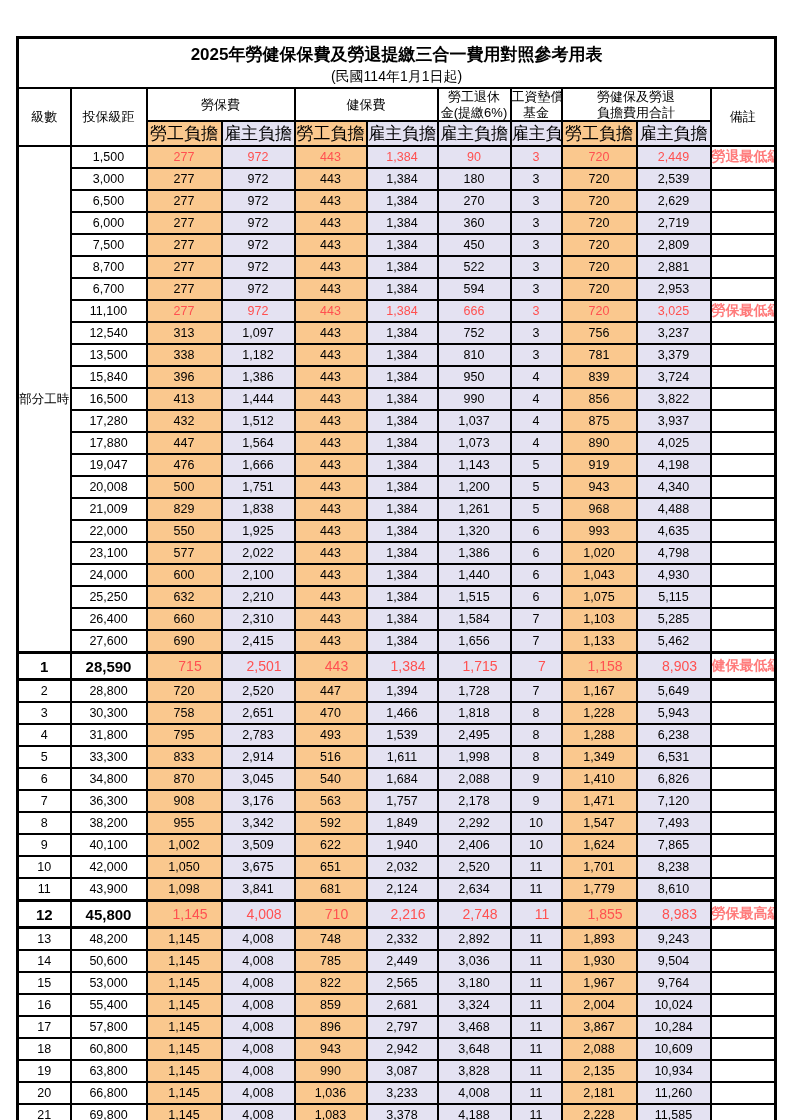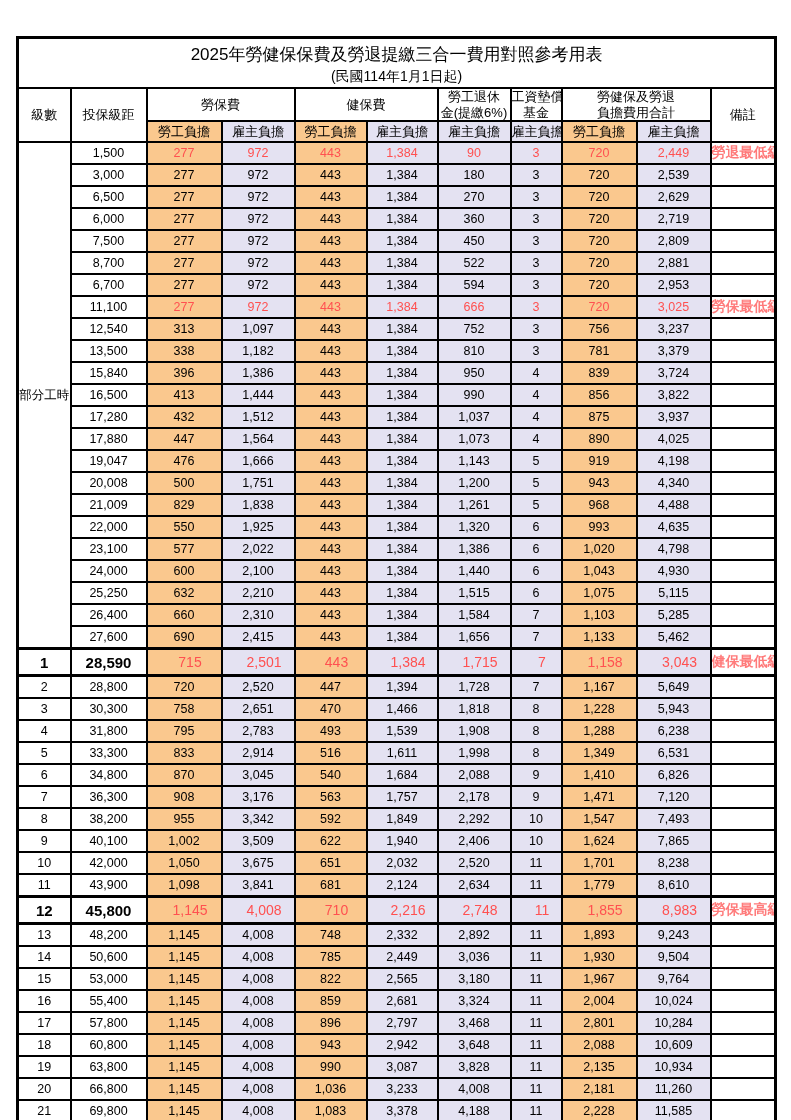--- a/index.html
+++ b/index.html
@@ -1,24 +1,24 @@
 <!DOCTYPE html>
 <html style="--emp-bg: #FAC88E; --er-bg: #E4E2F2; --red: #FF5050; --remark-red: #FF7B7B;"><head>
 <meta charset="utf-8">
 <style>
   html,body{margin:0;padding:0;background:#fff;}
   body{width:791px;height:1120px;font-family:"Liberation Sans",sans-serif;color:#000;}
   .sheet{position:relative;width:791px;height:1120px;background:#fff;overflow:hidden;}
   table{position:absolute;left:16px;top:36px;width:758px;border-collapse:collapse;border:3px solid #000;table-layout:fixed;}
   th,td{border:2px solid #000;text-align:center;vertical-align:middle;padding:0;font-weight:normal;overflow:hidden;white-space:nowrap;}
   .title-cell{height:48px;background:#fff;}
-  .title{font-size:17px;font-weight:normal;line-height:1.6;}
+  .title{font-size:17px;font-weight:bold;line-height:1.6;}
   .subtitle{font-size:14px;font-weight:normal;line-height:1.2;}
   .hA th{height:31px;font-size:13px;line-height:1.18;background:#fff;}
-  .hB th{height:19px;font-size:13px;}
+  .hB th{height:19px;font-size:17px;}
   th.emp,td.emp{background:var(--emp-bg,#FAC88E);}
   th.er,td.er{background:var(--er-bg,#E4E2F2);}
   tbody td{height:20px;font-size:12.5px;}
   td.level,td.bracket,td.remark{background:#fff;}
   td.remark{font-size:14px;color:var(--remark-red,#FF7B7B);font-weight:bold;}
   tr.red td.val{color:var(--red,#FF5050);}
   tr.em td{height:24px;border-top-width:3px;border-bottom-width:3px;}
   tr.em td.val{color:var(--red,#FF5050);font-size:14px;padding-left:12px;}
   tr.em td.level,tr.em td.bracket{font-weight:bold;font-size:15px;}
 </style>
@@ -349,21 +349,21 @@
         <tr class="em">
           <td class="level">1</td>
           <td class="bracket">28,590</td>
           <td class="emp val">715</td>
           <td class="er val">2,501</td>
           <td class="emp val">443</td>
           <td class="er val">1,384</td>
           <td class="er val">1,715</td>
           <td class="er val">7</td>
           <td class="emp val">1,158</td>
-          <td class="er val">3,043</td>
+          <td class="er val">8,903</td>
           <td class="remark">健保最低級距</td>
         </tr>
         <tr>
           <td class="level">2</td>
           <td class="bracket">28,800</td>
           <td class="emp val">720</td>
           <td class="er val">2,520</td>
           <td class="emp val">447</td>
           <td class="er val">1,394</td>
           <td class="er val">1,728</td>
@@ -385,21 +385,21 @@
           <td class="er val">5,943</td>
           <td class="remark"></td>
         </tr>
         <tr>
           <td class="level">4</td>
           <td class="bracket">31,800</td>
           <td class="emp val">795</td>
           <td class="er val">2,783</td>
           <td class="emp val">493</td>
           <td class="er val">1,539</td>
-          <td class="er val">1,908</td>
+          <td class="er val">2,495</td>
           <td class="er val">8</td>
           <td class="emp val">1,288</td>
           <td class="er val">6,238</td>
           <td class="remark"></td>
         </tr>
         <tr>
           <td class="level">5</td>
           <td class="bracket">33,300</td>
           <td class="emp val">833</td>
           <td class="er val">2,914</td>
@@ -556,21 +556,21 @@
         </tr>
         <tr>
           <td class="level">17</td>
           <td class="bracket">57,800</td>
           <td class="emp val">1,145</td>
           <td class="er val">4,008</td>
           <td class="emp val">896</td>
           <td class="er val">2,797</td>
           <td class="er val">3,468</td>
           <td class="er val">11</td>
-          <td class="emp val">2,801</td>
+          <td class="emp val">3,867</td>
           <td class="er val">10,284</td>
           <td class="remark"></td>
         </tr>
         <tr>
           <td class="level">18</td>
           <td class="bracket">60,800</td>
           <td class="emp val">1,145</td>
           <td class="er val">4,008</td>
           <td class="emp val">943</td>
           <td class="er val">2,942</td>

